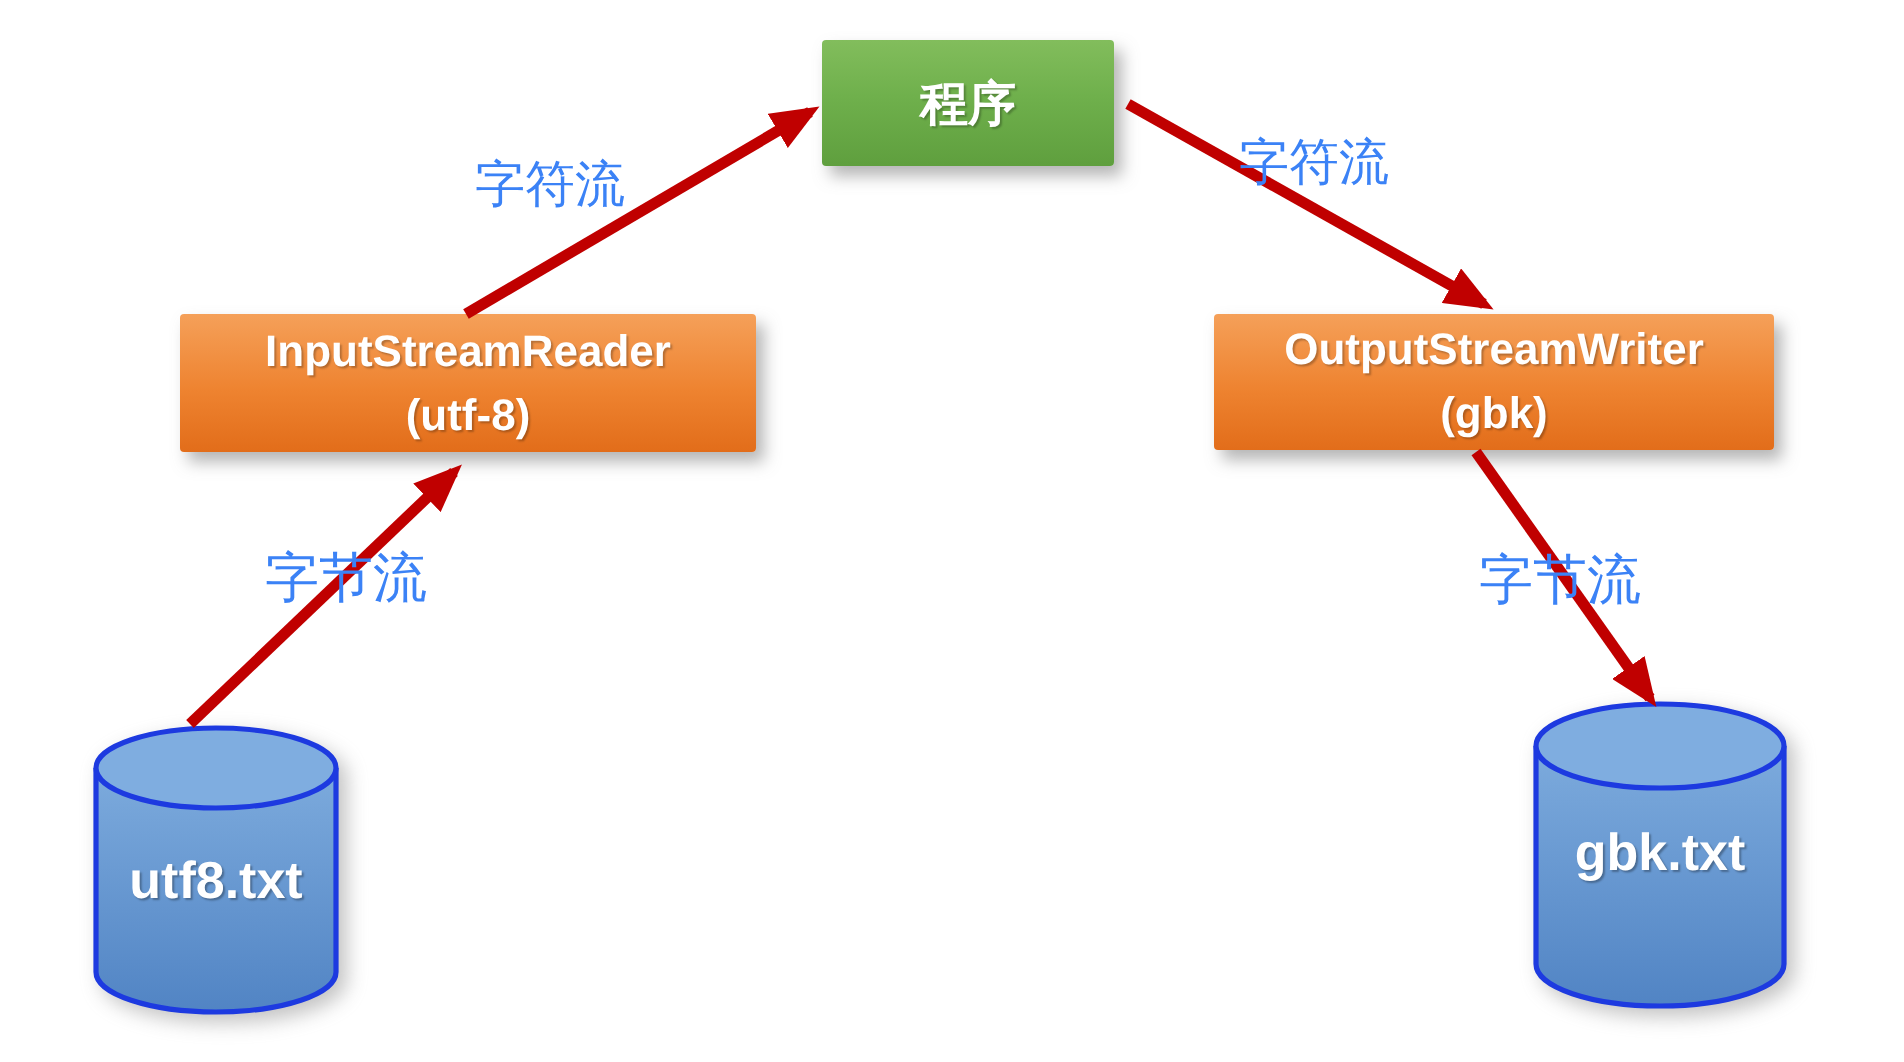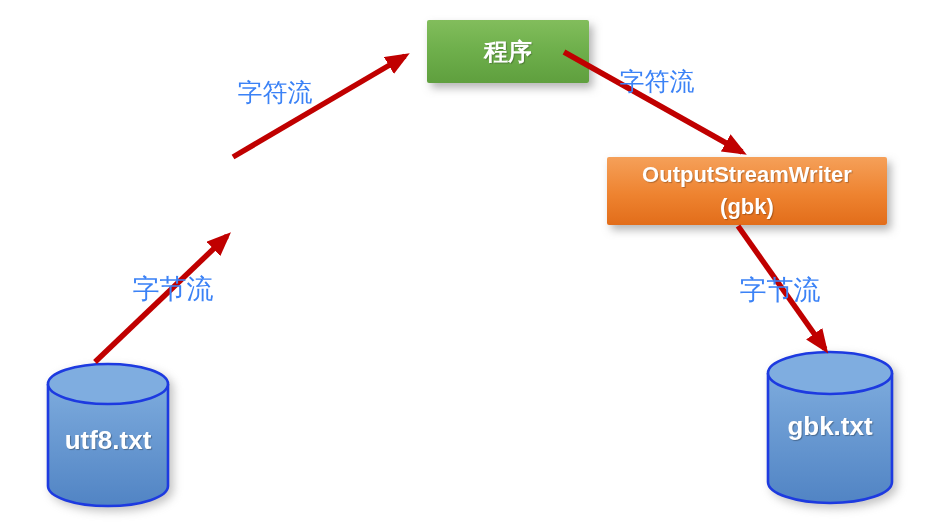--- a/index.html
+++ b/index.html
@@ -31,24 +31,23 @@
     color: #ffffff;
     font-weight: bold;
     text-align: center;
     z-index: 2;
     border-radius: 2px;
     box-shadow: 4px 5px 8px rgba(110,110,110,0.5);
     text-shadow: 1px 1px 1px rgba(0,0,0,0.25);
   }
   .node-program {
     left: 411px; top: 20px;
-    width: 162px; height: 63px;
+    width: 146px; height: 63px;
     background: linear-gradient(180deg, #82bd5c 0%, #6fb04c 45%, #5f9f3e 100%);
     font-size: 24px;
-    margin-left: 16px;
   }
   .node-stream {
     background: linear-gradient(180deg, #f5a familiar 0%, #e4701c 100%);
     background: linear-gradient(180deg, #f5a059 0%, #ee8330 55%, #e26d1a 100%);
     font-size: 22px;
     line-height: 1.45;
   }
   .node-reader { left: 90px;  top: 157px; width: 288px; height: 69px; }
   .node-writer { left: 607px; top: 157px; width: 280px; height: 68px; }
 
@@ -100,20 +99,24 @@
     <line x1="95" y1="362" x2="227" y2="236" stroke="#c00000" stroke-width="5.5" marker-end="url(#ah)"></line>
     <line x1="233" y1="157" x2="405" y2="56" stroke="#c00000" stroke-width="5.5" marker-end="url(#ah)"></line>
     <line x1="564" y1="52" x2="742" y2="152" stroke="#c00000" stroke-width="5.5" marker-end="url(#ah)"></line>
     <line x1="738" y1="226" x2="825" y2="349" stroke="#c00000" stroke-width="5.5" marker-end="url(#ah)"></line>
   </svg>
 
   <div class="node node-program">
     <span>程序</span>
   </div>
 
+  <div class="node node-stream node-reader">
+    <span>InputStreamReader</span>
+    <span>(utf-8)</span>
+  </div>
 
   <div class="node node-stream node-writer">
     <span>OutputStreamWriter</span>
     <span>(gbk)</span>
   </div>
 
   <div class="cylinder cyl-left">
     <svg width="124" height="147" viewBox="0 0 124 147" xmlns="http://www.w3.org/2000/svg">
       <defs>
         <linearGradient id="cylBodyL" x1="0" y1="0" x2="0" y2="1">

